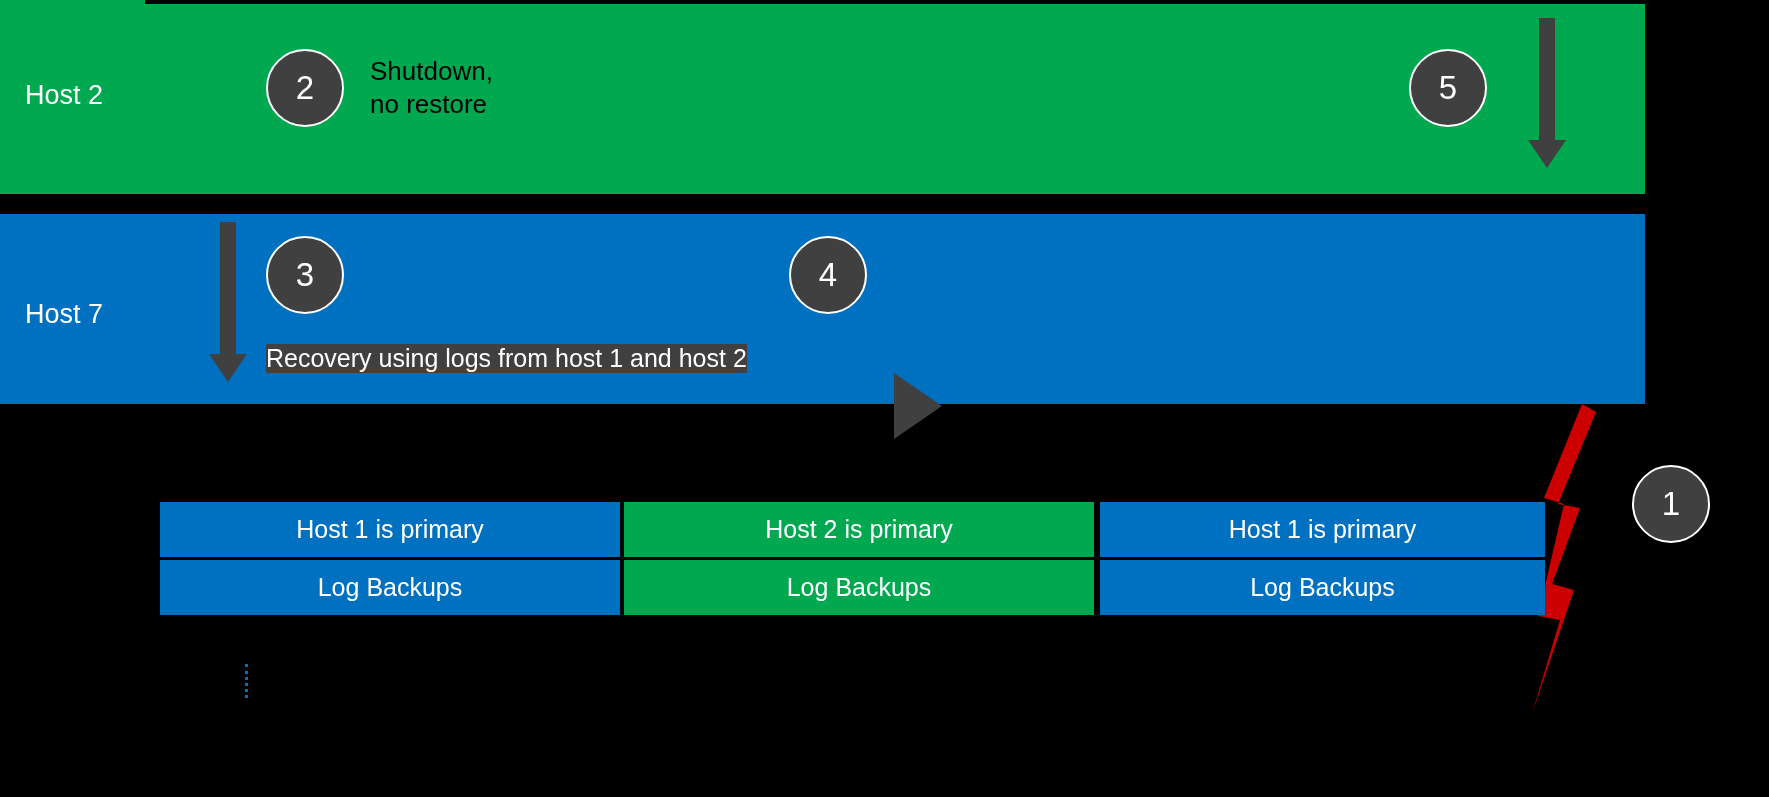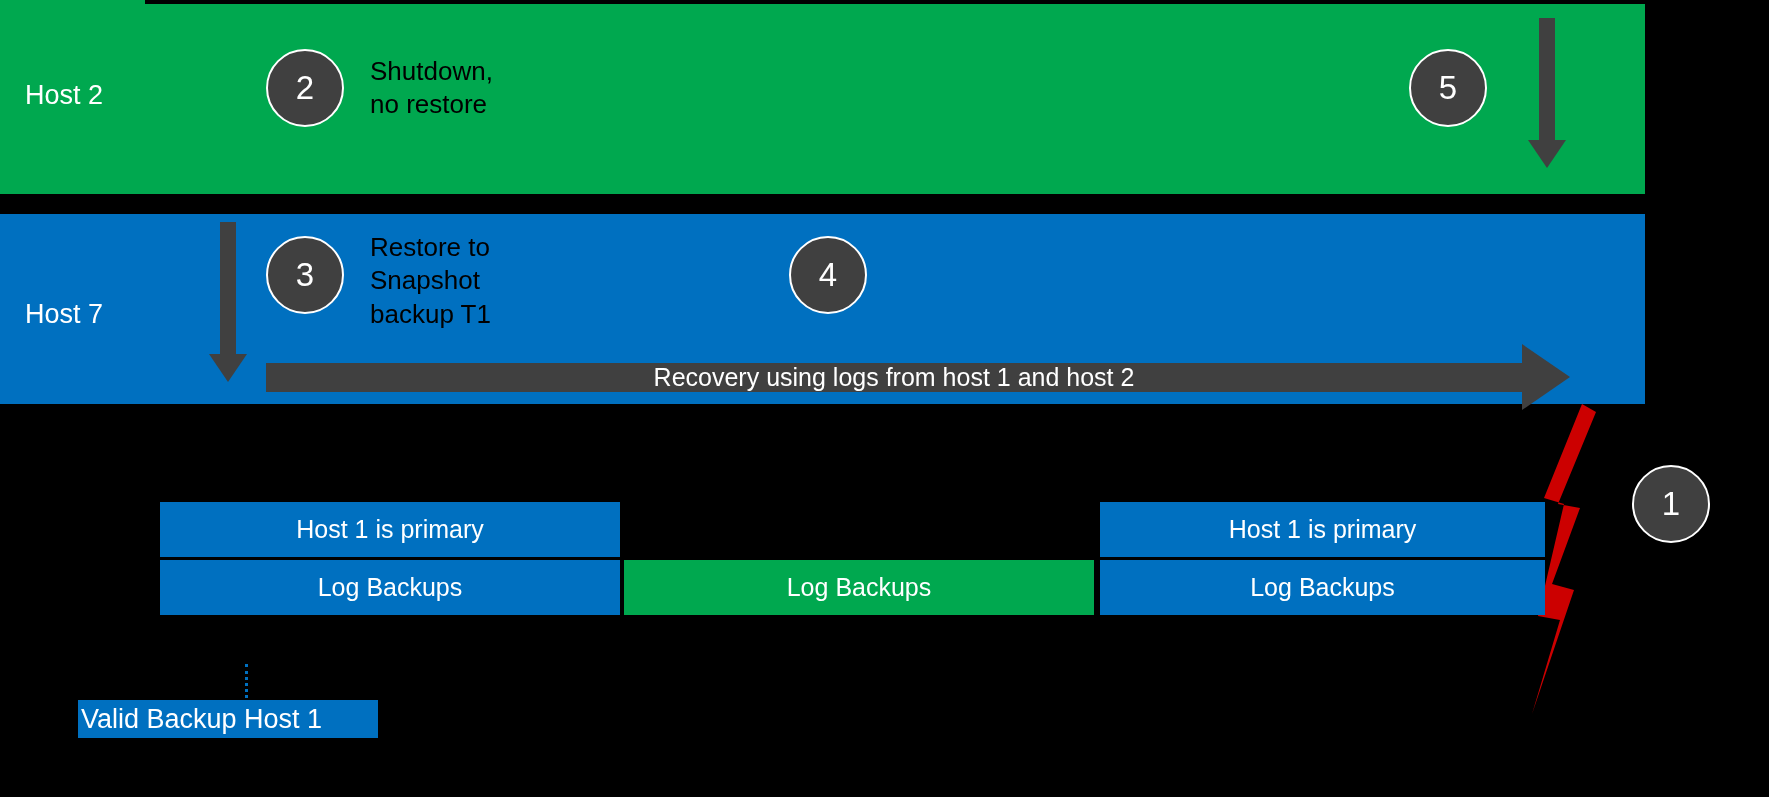--- a/index.html
+++ b/index.html
@@ -75,21 +75,22 @@
     height: 0;
     border-left: 19px solid transparent;
     border-right: 19px solid transparent;
     border-top: 28px solid #404040;
   }
 
   
   .recovery-arrow {
     position: absolute;
     display: flex;
-    align-items: center;
+    align-items: flex-start;
+    flex-direction: column;
   }
   .recovery-arrow .rbody {
     background: #404040;
     flex: 1 1 auto;
     display: flex;
     align-items: center;
     justify-content: center;
   }
   .recovery-arrow .rlabel {
     color: #FFFFFF;
@@ -167,43 +168,40 @@
 
   <span class="lane-label" style="left:25px; top:300px;">Host 7</span>
 
   <div class="v-arrow" style="left:208px; top:222px; width:40px; height:160px;">
     <div class="shaft" style="width:16px; height:132px;"></div>
     <div class="head"></div>
   </div>
 
   <div class="step-badge" style="left:266px; top:236px; width:78px; height:78px;">3</div>
 
-  <div class="step-caption" style="left:370px; top:231px; width:250px;">Restore to
-Snapshot
-backup T1</div>
 
   <div class="step-badge" style="left:789px; top:236px; width:78px; height:78px;">4</div>
 
   <div class="recovery-arrow" style="left:266px; top:344px; width:1304px; height:66px;">
     <div class="rbody">
       <span class="rlabel">Recovery using logs from host 1 and host 2</span>
     </div>
     <div class="rhead"></div>
   </div>
 
   <svg class="bolt" style="left:1530px; top:404px; width:72px; height:310px;" viewBox="0 0 72 310" xmlns="http://www.w3.org/2000/svg">
     <polygon points="52,0 14,94 34,100 8,212 30,216 2,310 44,186 22,180 50,104 28,100 66,8" fill="#CC0000"></polygon>
   </svg>
 
   <div class="step-badge" style="left:1632px; top:465px; width:78px; height:78px;">1</div>
 
   <div class="seg seg-blue" style="left:160px; top:502px; width:460px; height:55px;">Host 1 is primary</div>
+  <div class="seg seg-green" style="left:624px; top:502px; width:470px; height:55px;">Host 2 is primary</div>
   <div class="seg seg-blue" style="left:1100px; top:502px; width:445px; height:55px;">Host 1 is primary</div>
 
   <div class="seg seg-blue" style="left:160px; top:560px; width:460px; height:55px;">Log Backups</div>
   <div class="seg seg-green" style="left:624px; top:560px; width:470px; height:55px;">Log Backups</div>
   <div class="seg seg-blue" style="left:1100px; top:560px; width:445px; height:55px;">Log Backups</div>
 
   <div class="dotted-tick" style="left:245px; top:664px; height:34px;"></div>
 
-  <div class="valid-label" style="left:78px; top:700px; width:300px; height:38px; display:flex; align-items:center;">Valid Backup Host 1</div>
 
 </div>
 
 </body></html>

